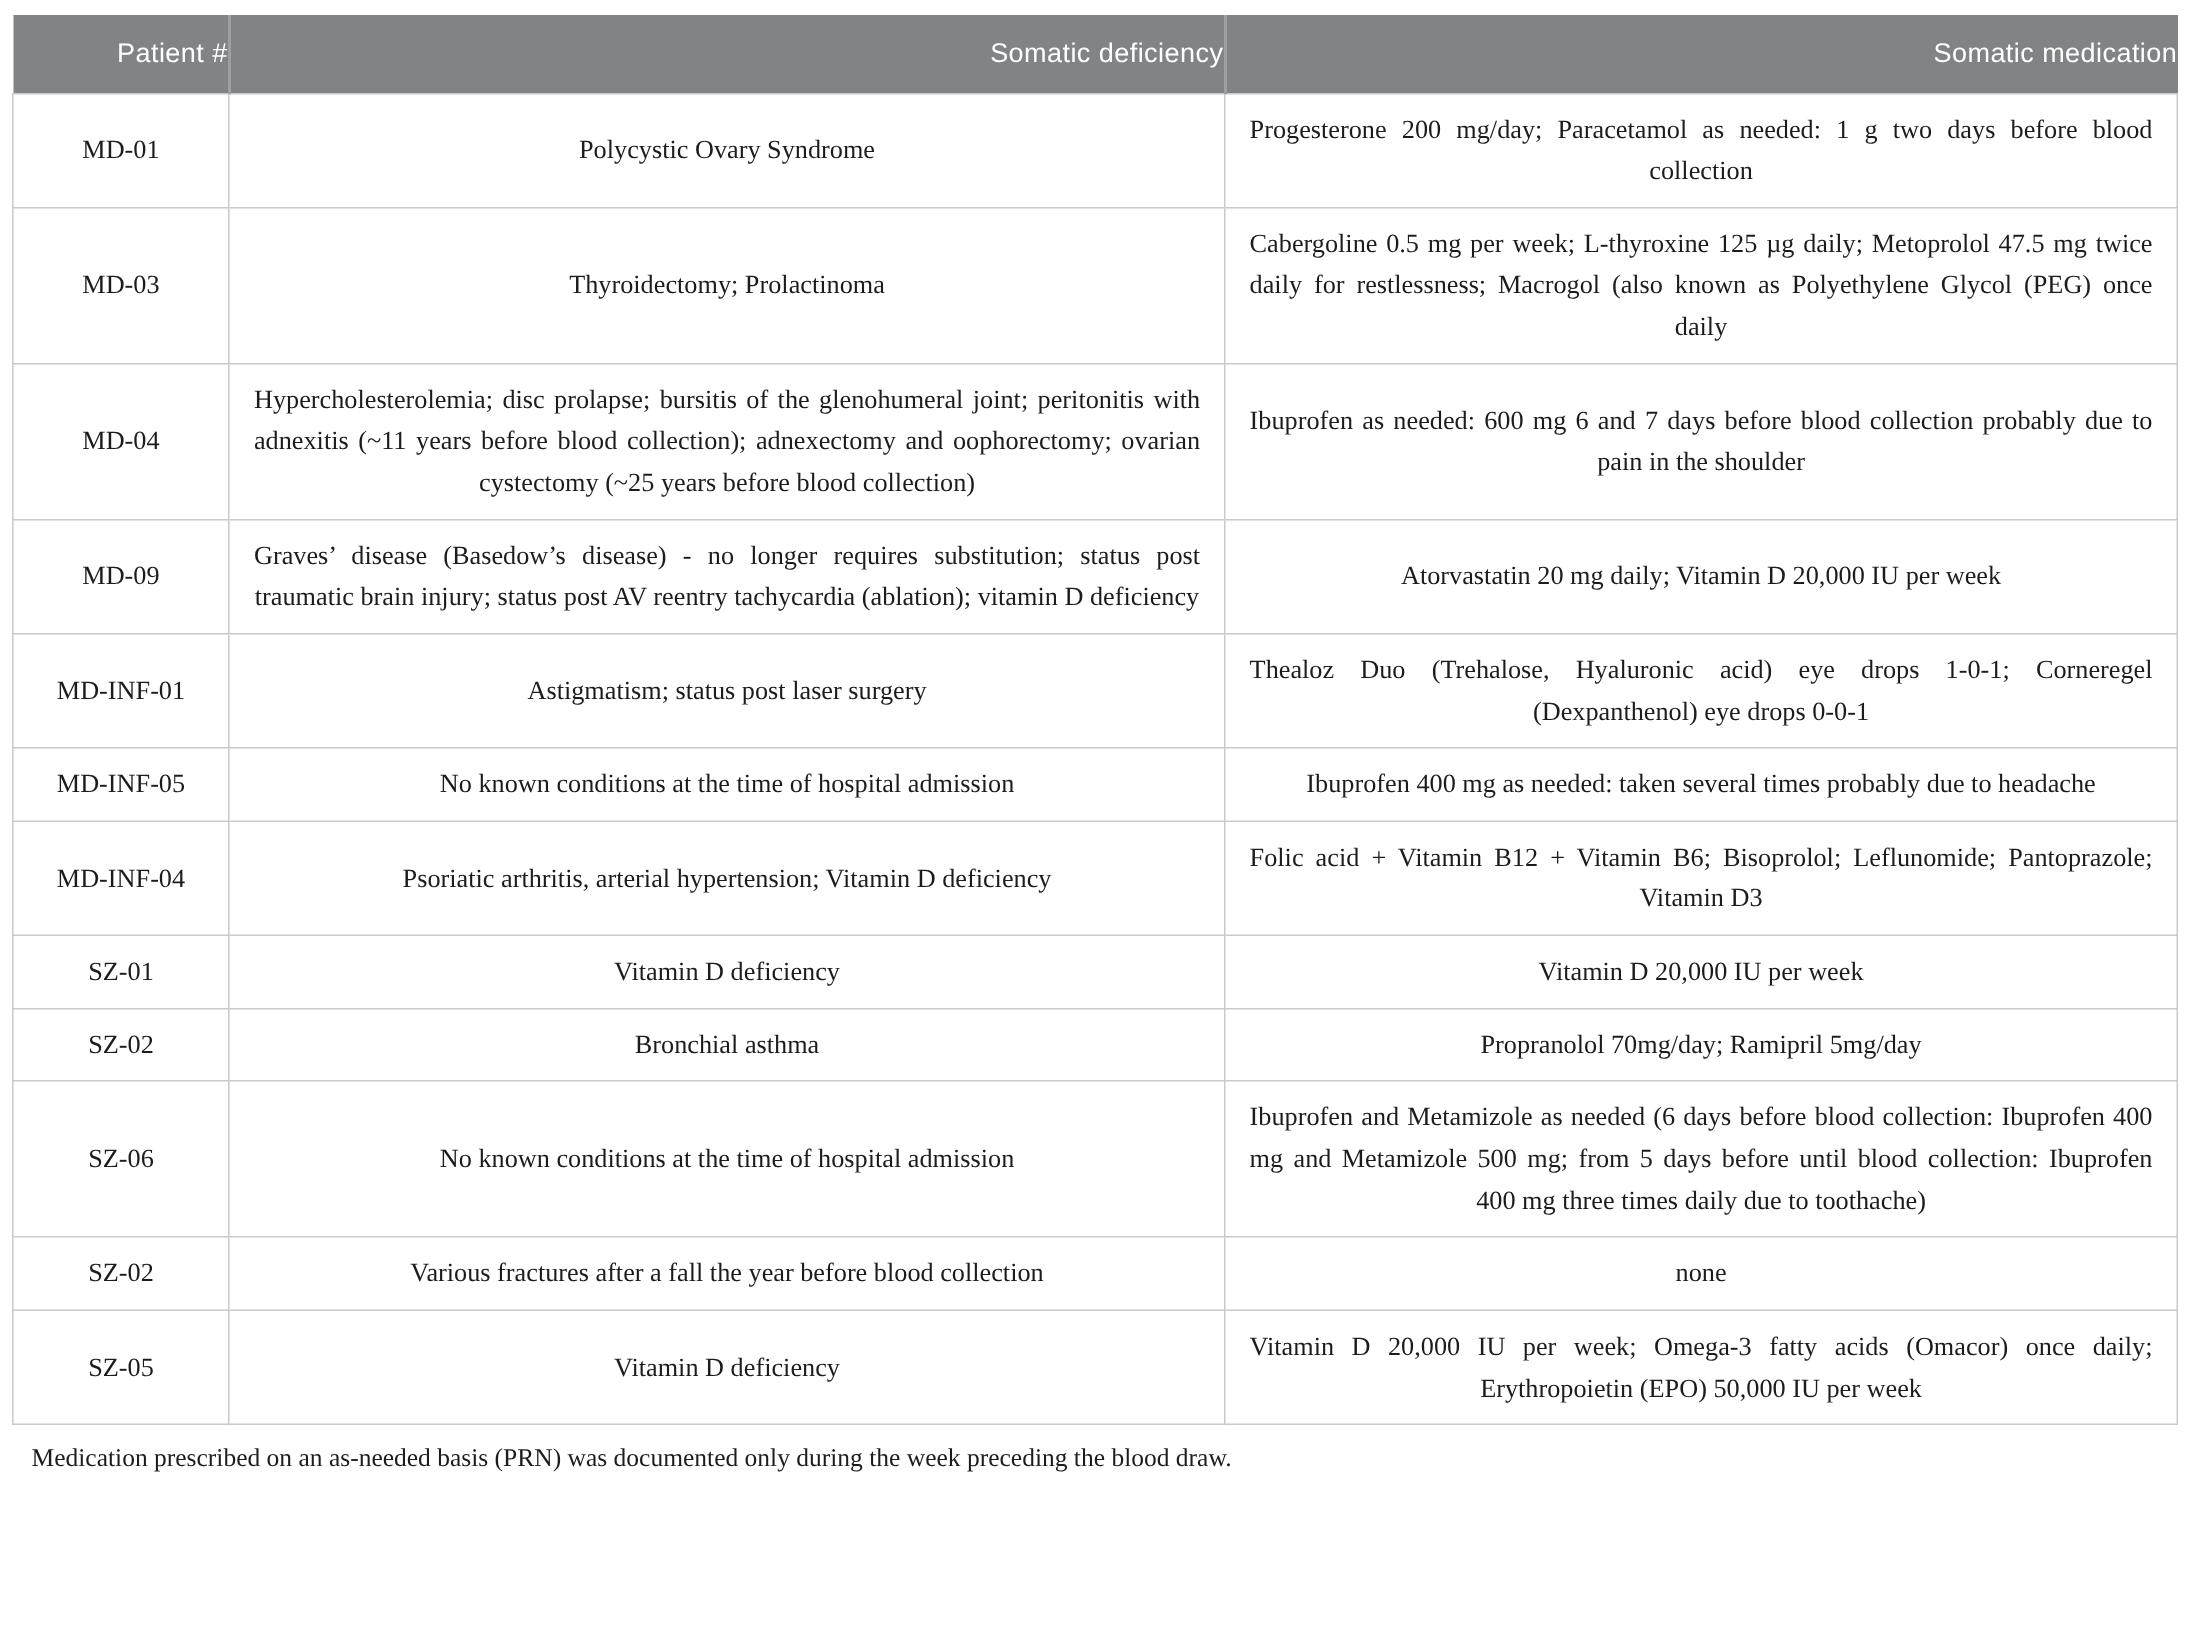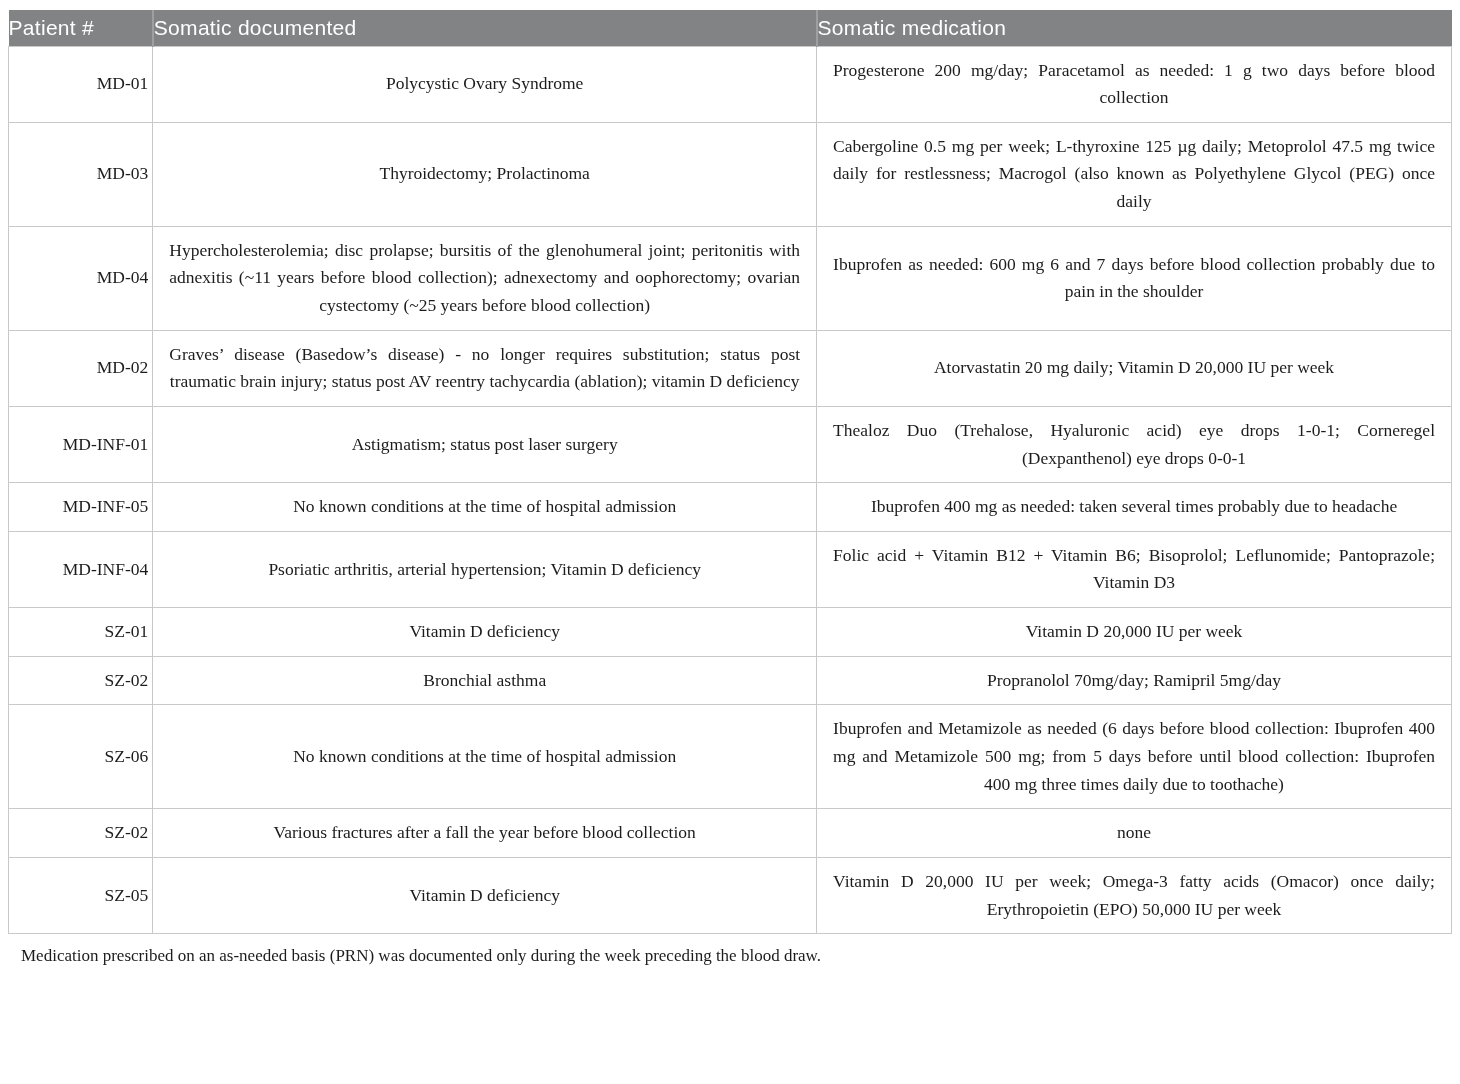--- a/index.html
+++ b/index.html
@@ -25,41 +25,41 @@
     border-collapse:collapse;
     table-layout:fixed;
   }
   col.c-patient{width:10%;}
   col.c-cond{width:46%;}
   col.c-med{width:44%;}
   thead th{
     background:var(--header-bg);
     color:var(--header-text);
     font-family:"Liberation Sans", sans-serif;
-    font-size:21px;
+    font-size:18px;
     font-weight:400;
     letter-spacing:0.3px;
-    height:36px;
-    text-align:left;
+    height:52px;
+    text-align:right;
     vertical-align:middle;
     border:none;
   }
   thead th + th{
     border-left:2px solid var(--header-divider);
   }
   tbody td{
     border:1px solid var(--border);
     font-size:17.5px;
     line-height:1.58;
     vertical-align:middle;
     padding:10px 16px;
     background:#ffffff;
   }
   td.patient{
-    text-align:right;
+    text-align:center;
     padding:10px 4px;
     font-family:Liberation Serif, serif;
   }
   td.cond, td.med{
     text-align:justify;
     text-align-last:center;
   }
   .footnote{
     font-size:17px;
     line-height:1.5;
@@ -76,42 +76,42 @@
 <div class="page">
   <table>
     <colgroup>
       <col class="c-patient">
         <col class="c-cond">
         <col class="c-med">
     </colgroup>
     <thead>
       <tr>
         <th>Patient #</th>
-        <th>Somatic documented</th>
+        <th>Somatic deficiency</th>
         <th>Somatic medication</th>
       </tr>
     </thead>
     <tbody>
       <tr>
         <td class="patient">MD-01</td>
         <td class="cond">Polycystic Ovary Syndrome</td>
         <td class="med">Progesterone 200 mg/day; Paracetamol as needed: 1 g two days before blood collection</td>
       </tr>
       <tr>
         <td class="patient">MD-03</td>
         <td class="cond">Thyroidectomy; Prolactinoma</td>
         <td class="med">Cabergoline 0.5 mg per week; L-thyroxine 125 µg daily; Metoprolol 47.5 mg twice daily for restlessness; Macrogol (also known as Polyethylene Glycol (PEG) once daily</td>
       </tr>
       <tr>
         <td class="patient">MD-04</td>
         <td class="cond">Hypercholesterolemia; disc prolapse; bursitis of the glenohumeral joint; peritonitis with adnexitis (~11 years before blood collection); adnexectomy and oophorectomy; ovarian cystectomy (~25 years before blood collection)</td>
         <td class="med">Ibuprofen as needed: 600 mg 6 and 7 days before blood collection probably due to pain in the shoulder</td>
       </tr>
       <tr>
-        <td class="patient">MD-02</td>
+        <td class="patient">MD-09</td>
         <td class="cond">Graves’ disease (Basedow’s disease) - no longer requires substitution; status post traumatic brain injury; status post AV reentry tachycardia (ablation); vitamin D deficiency</td>
         <td class="med">Atorvastatin 20 mg daily; Vitamin D 20,000 IU per week</td>
       </tr>
       <tr>
         <td class="patient">MD-INF-01</td>
         <td class="cond">Astigmatism; status post laser surgery</td>
         <td class="med">Thealoz Duo (Trehalose, Hyaluronic acid) eye drops 1-0-1; Corneregel (Dexpanthenol) eye drops 0-0-1</td>
       </tr>
       <tr>
         <td class="patient">MD-INF-05</td>

